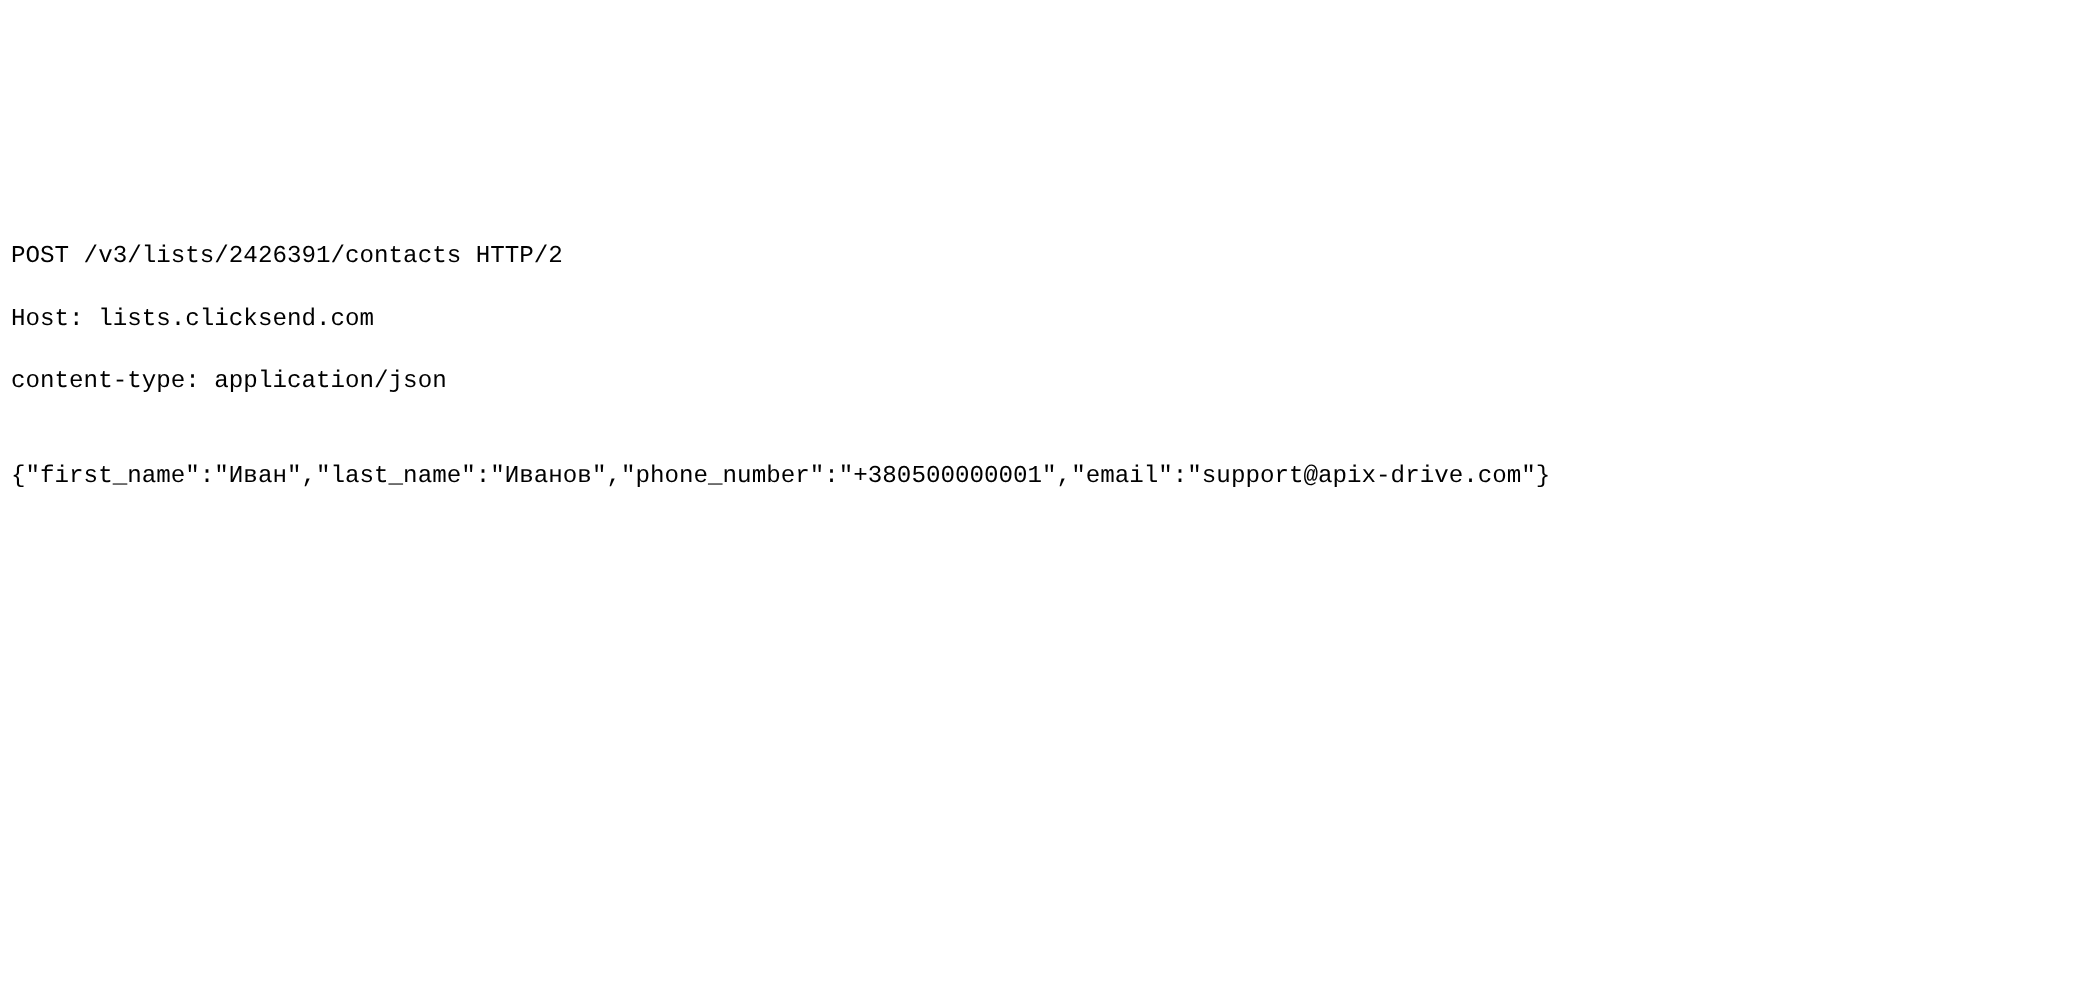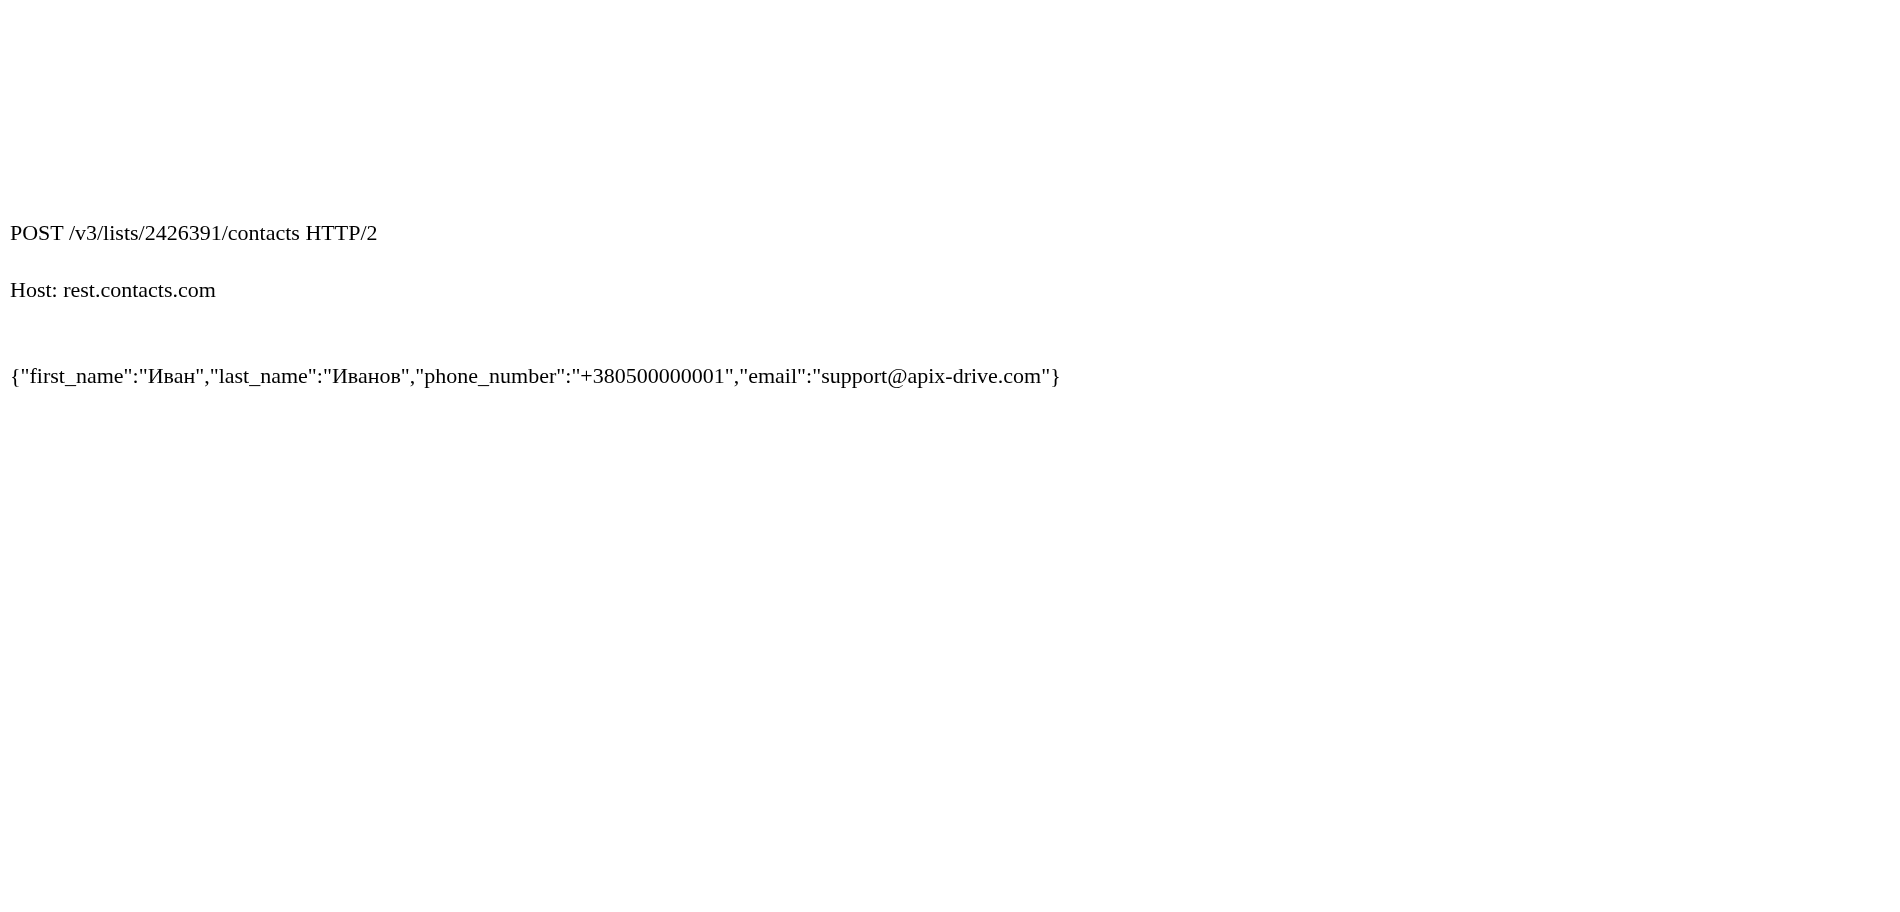--- a/index.html
+++ b/index.html
@@ -16,27 +16,27 @@
       width: 1900px;
       height: 912px;
       padding-top: 190px;
       padding-left: 10px;
     }
     .code-block {
       white-space: pre;
     }
     .line {
       display: block;
-      font-family: Liberation Serif, serif;
     }
     .blank-line {
       height: 1.3em;
     }
   </style>
 </head>
 <body>
 
 <div class="code-block">
 <span class="line">POST /v3/lists/2426391/contacts HTTP/2</span>
-<span class="line">Host: rest.contacts.com</span>
+<span class="line">Host: lists.clicksend.com</span>
+<span class="line">content-type: application/json</span>
 <span class="blank-line"></span>
 <span class="line">{"first_name":"Иван","last_name":"Иванов","phone_number":"+380500000001","email":"support@apix-drive.com"}</span>
 </div>
 
 </body></html>

